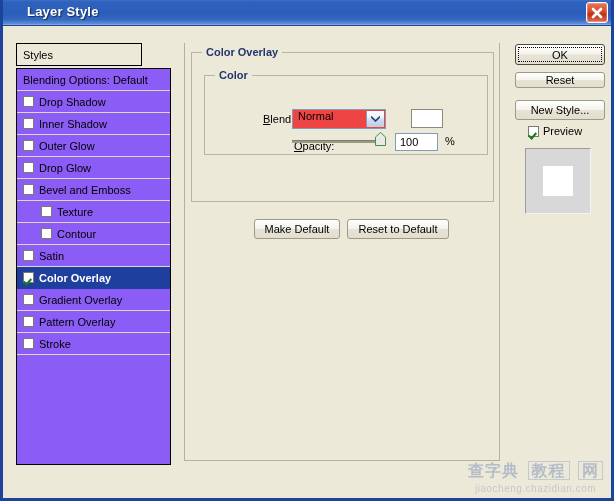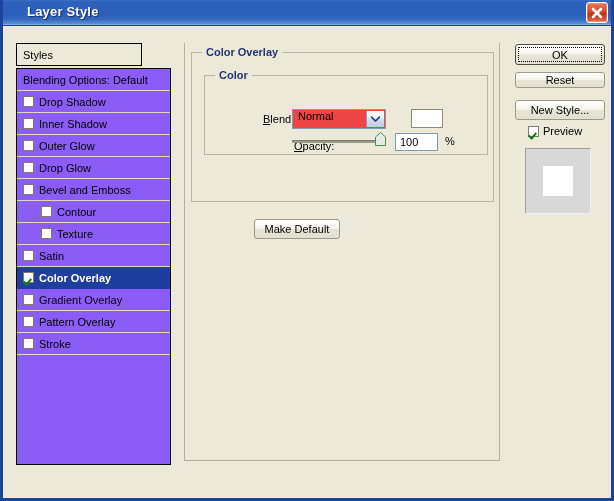--- a/index.html
+++ b/index.html
@@ -385,26 +385,26 @@
       <span class="row-label">Drop Glow</span>
     </div>
 
     <div class="list-row plain">
       <span class="cb"></span>
       <span class="row-label">Bevel and Emboss</span>
     </div>
 
     <div class="list-row indent">
       <span class="cb"></span>
+      <span class="row-label">Texture</span>
+    </div>
+
+    <div class="list-row indent">
+      <span class="cb"></span>
       <span class="row-label">Contour</span>
-    </div>
-
-    <div class="list-row indent">
-      <span class="cb"></span>
-      <span class="row-label">Texture</span>
     </div>
 
     <div class="list-row plain">
       <span class="cb"></span>
       <span class="row-label">Satin</span>
     </div>
 
     <div class="list-row plain selected">
       <span class="cb checked"></span>
       <span class="row-label">Color Overlay</span>
@@ -458,20 +458,23 @@
         </div>
         <div id="opacity-value" class="xp-field">
           <span>100</span>
         </div>
         <span id="opacity-percent">%</span>
       </div>
 
       <div class="xp-btn" id="make-default-btn">
         <span>Make Default</span>
       </div>
+      <div class="xp-btn" id="reset-default-btn">
+        <span>Reset to Default</span>
+      </div>
     </div>
 
   </div>
 
   <div class="xp-btn default-btn" id="ok-button">
     <span class="inner-focus"></span>
     <span>OK</span>
   </div>
 
   <div class="xp-btn" id="reset-button">
@@ -484,14 +487,22 @@
 
   <div id="preview-row">
     <span class="cb checked"></span>
     <span class="row-label">Preview</span>
   </div>
 
   <div id="preview-swatch">
     <div class="inner"></div>
   </div>
 
+  <div id="watermark">
+    <div class="wm-top">
+      <span>查字典</span>
+      <span class="boxed">教程</span>
+      <span class="boxed">网</span>
+    </div>
+    <div class="wm-bottom">jiaocheng.chazidian.com</div>
+  </div>
 
 </div>
 
 </body></html>

